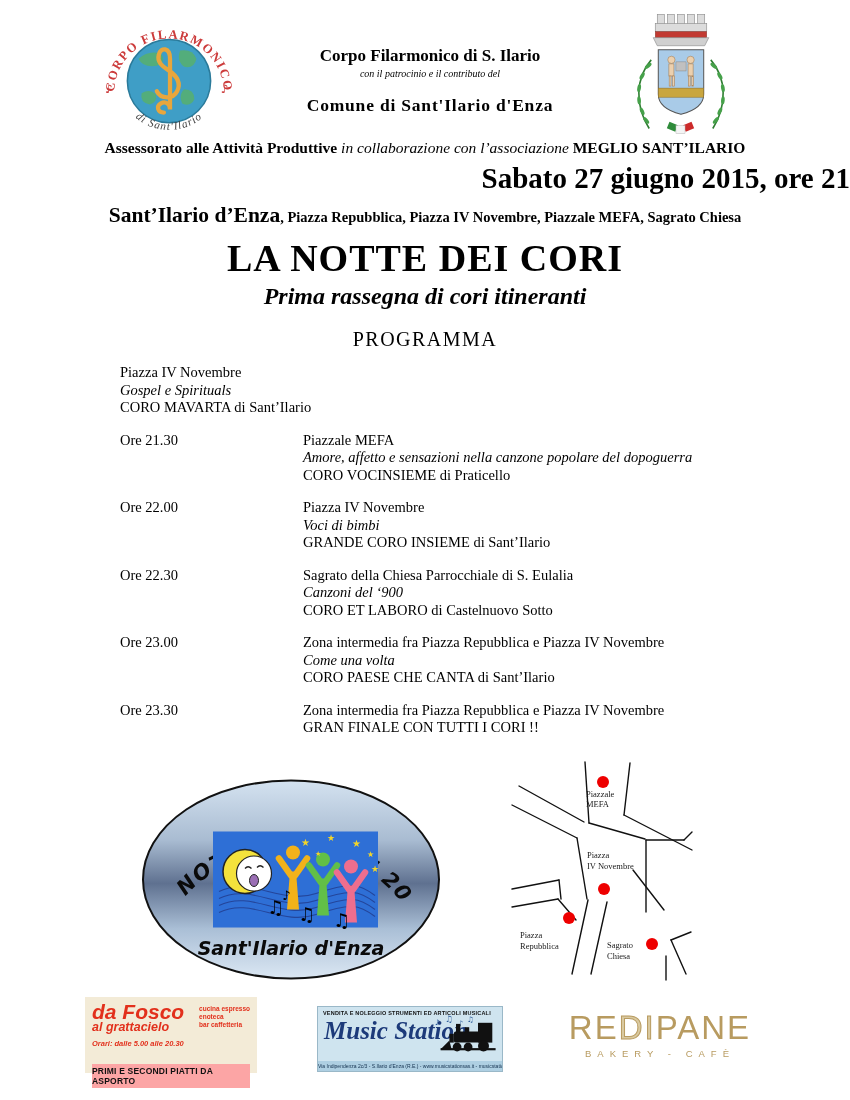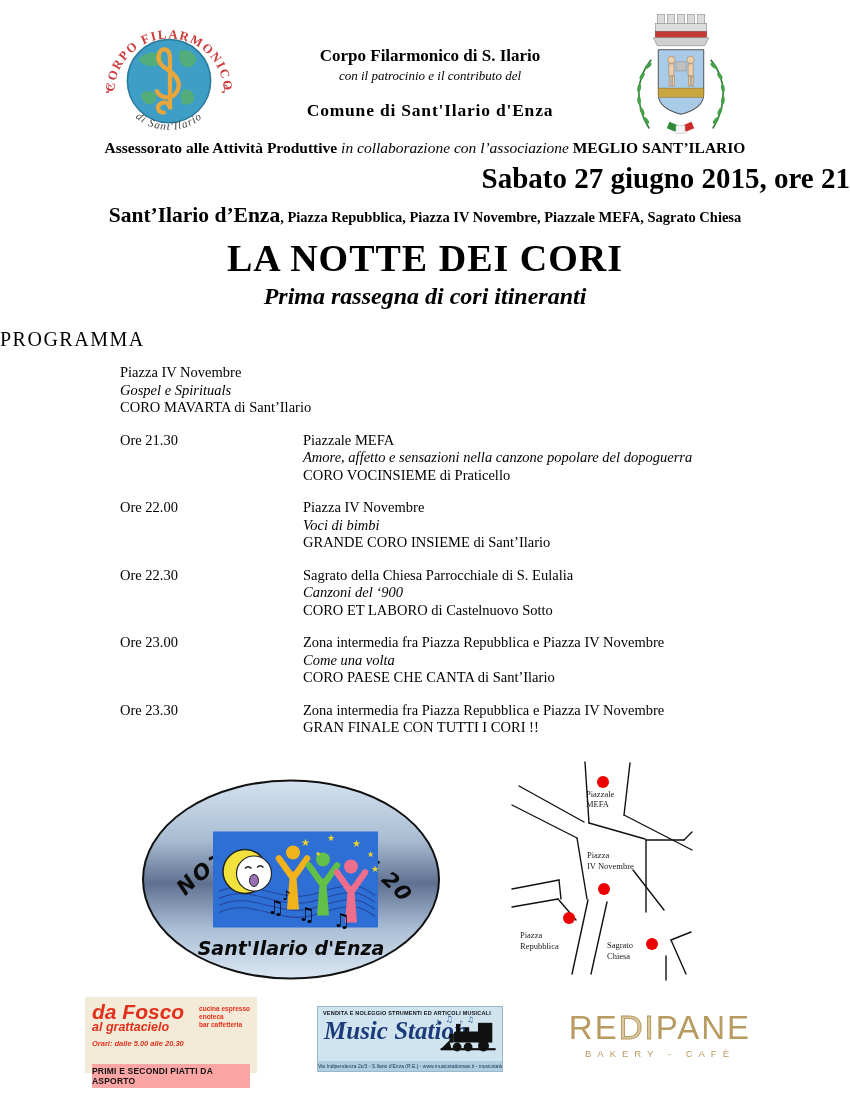--- a/index.html
+++ b/index.html
@@ -5,35 +5,35 @@
   *{margin:0;padding:0;box-sizing:border-box}
   html,body{background:#fff}
   body{width:850px;height:1100px;position:relative;color:#000;
        font-family:"Liberation Serif",serif;overflow:hidden}
   .abs{position:absolute}
 
   
   .hdr-logo{left:103px;top:16px;width:132px;height:124px}
   .hdr-center{left:225px;top:46px;width:410px;text-align:center}
   .hdr-center .l1{font-size:17px;font-weight:bold}
-  .hdr-center .l2{font-size:13px;font-style:italic;margin-top:2px}
+  .hdr-center .l2{font-size:10px;font-style:italic;margin-top:2px}
   .hdr-center .l3{font-size:17.5px;font-weight:bold;letter-spacing:.8px;margin-top:16px}
   .hdr-crest{left:627px;top:8px;width:108px;height:136px}
 
   .collab{left:0;top:139px;width:100%;text-align:center;font-size:15.5px;white-space:nowrap}
   .collab .b{font-weight:bold}
   .collab .i{font-style:italic}
 
   .dateline{left:0;top:162px;width:100%;text-align:right;font-size:29px;font-weight:bold}
   .placeline{left:0;top:203px;width:100%;text-align:center;white-space:nowrap}
   .placeline .big{font-size:21.5px;font-weight:bold}
   .placeline .small{font-size:14.5px;font-weight:bold}
   .title{left:0;top:236px;width:100%;text-align:center;font-size:38px;font-weight:bold;letter-spacing:1px}
   .subtitle{left:0;top:283px;width:100%;text-align:center;font-size:24px;font-weight:bold;font-style:italic}
-  .proghead{left:0;top:328px;width:100%;font-size:20px;letter-spacing:1.5px}
+  .proghead{left:0;top:328px;width:100%;text-align:center;font-size:20px;letter-spacing:1.5px}
 
   
   .program{left:120px;top:364px;width:648px}
   .prow{display:flex;margin-bottom:15px;font-size:14.5px;line-height:17.5px}
   .ptime{width:183px;flex:none}
   .theme{font-style:italic}
 
   
   .oval{left:141px;top:779px;width:300px;height:201px}
   

